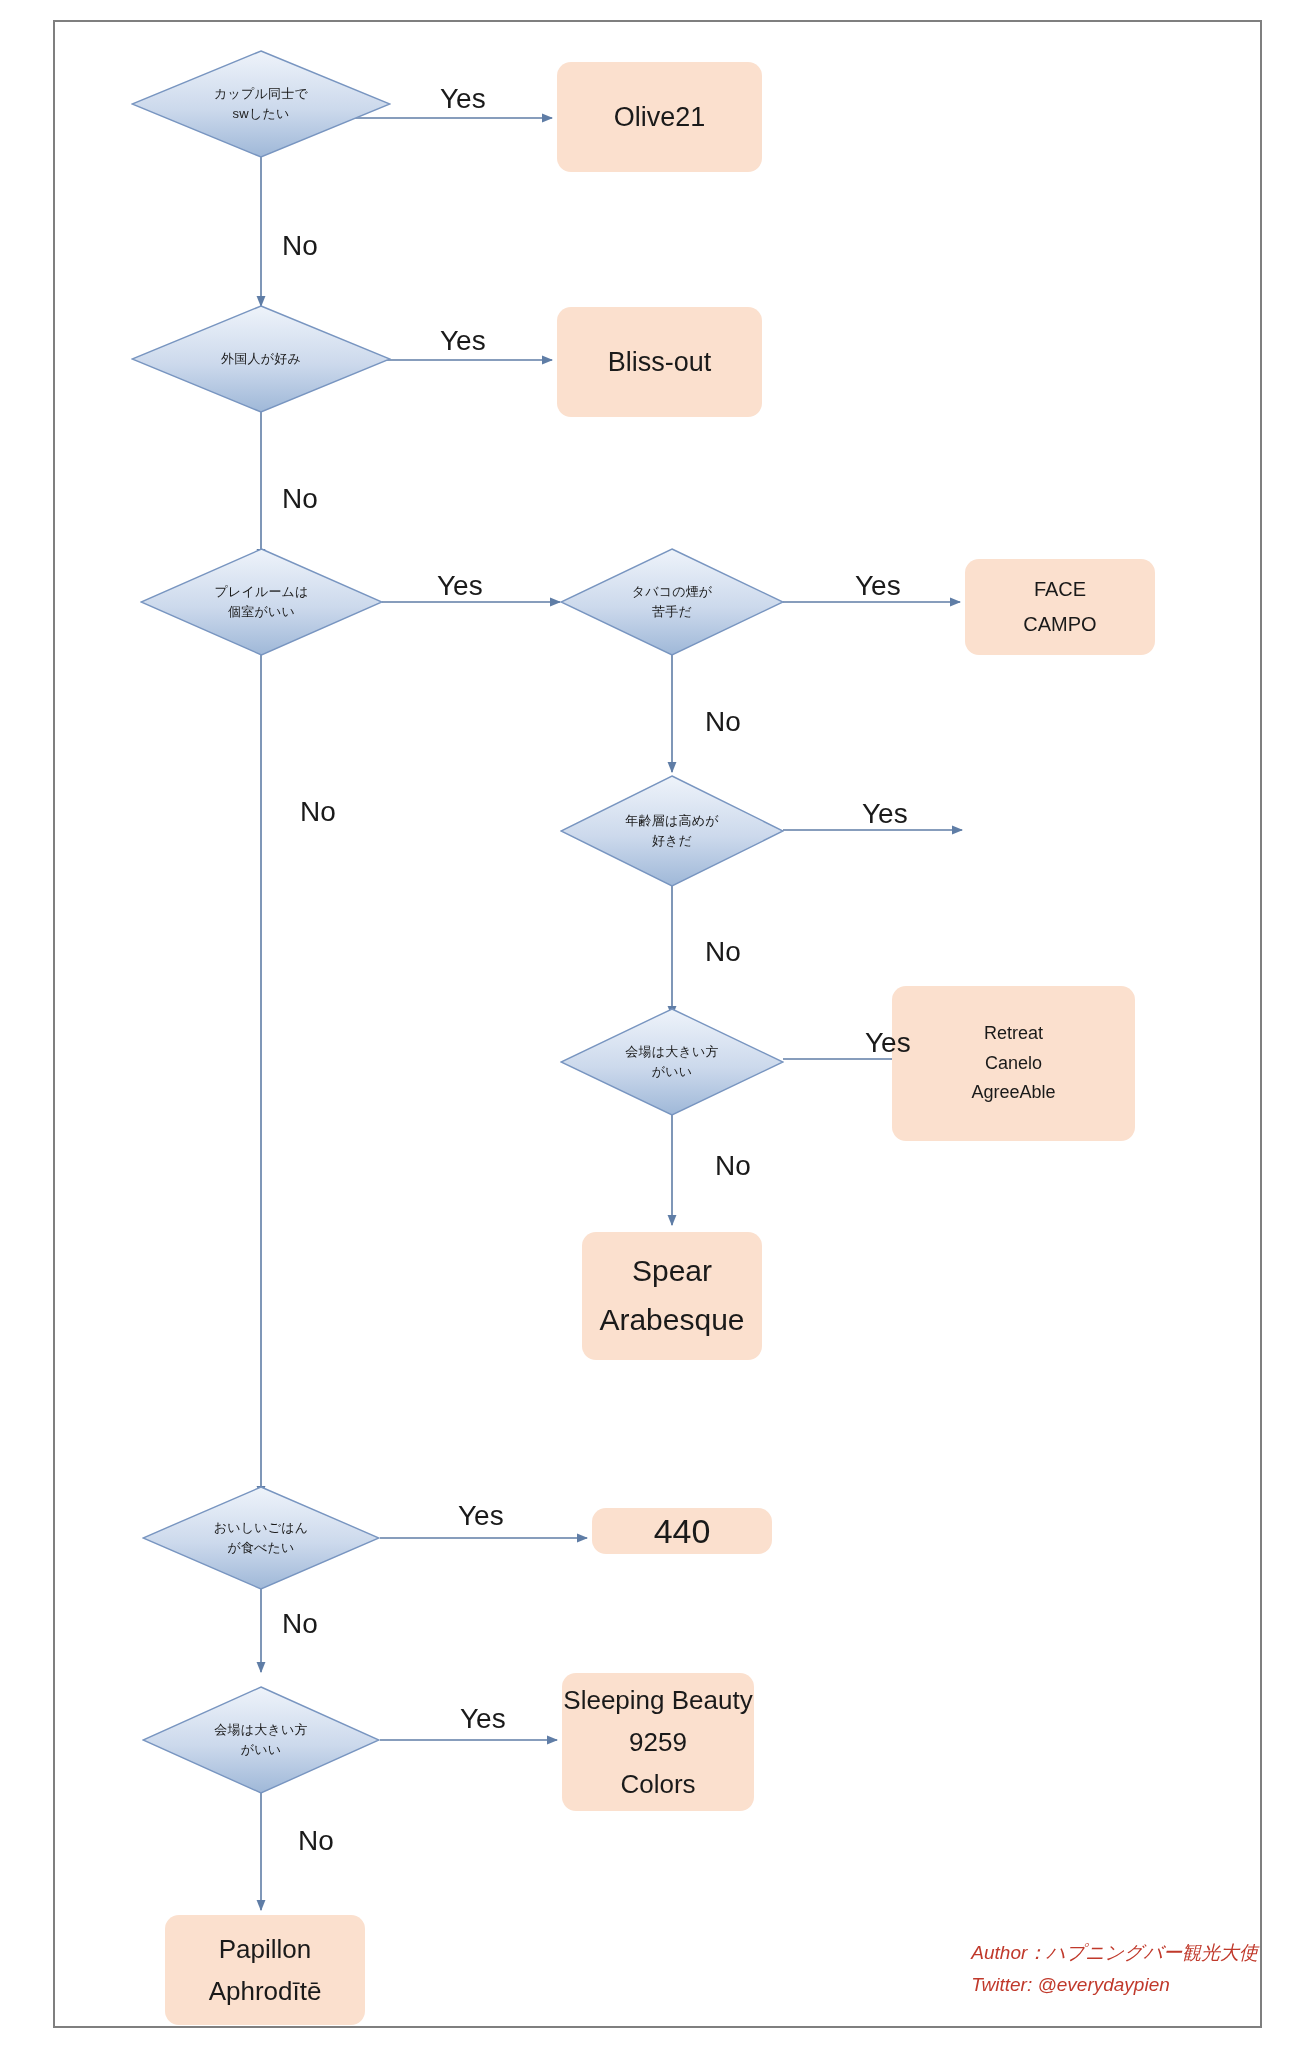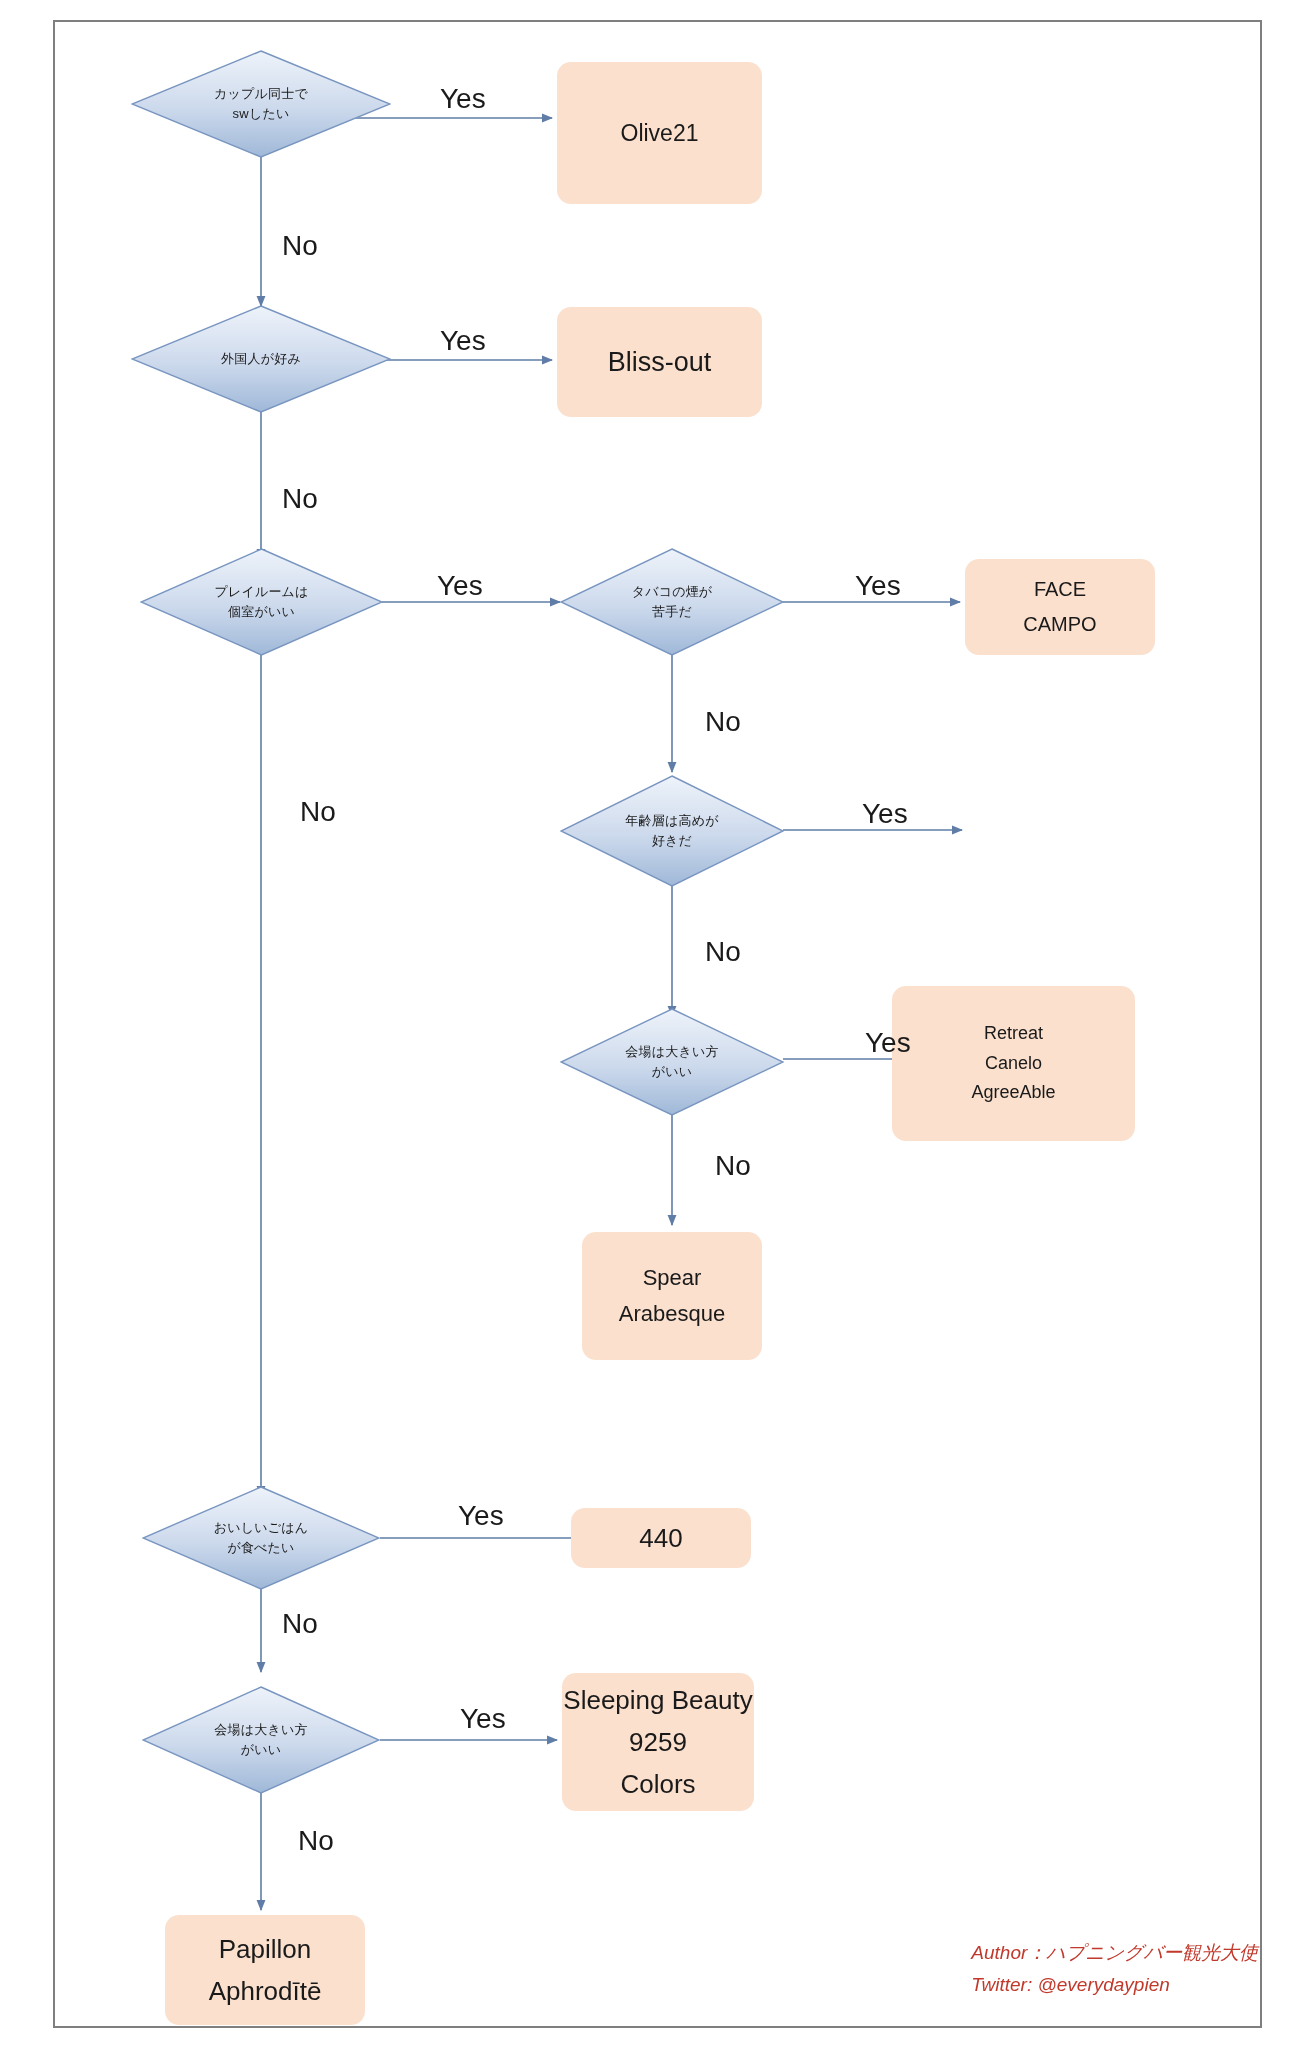--- a/index.html
+++ b/index.html
@@ -218,36 +218,36 @@
   </div>
 
   <div class="diamond" style="left:142px; top:1686px; width:238px; height:108px;">
     <svg class="dshape" viewBox="0 0 238 108" preserveAspectRatio="none">
       <polygon points="119,1 237,54 119,107 1,54" fill="url(#dgrad)" stroke="#7895c0" stroke-width="1.4"></polygon>
     </svg>
     <div class="dlabel">会場は大きい方
 がいい</div>
   </div>
 
-  <div class="resultbox" style="left:557px; top:62px; width:205px; height:142px; font-size:23px; line-height:1.5;">Olive21</div>
+  <div class="resultbox" style="left:557px; top:62px; width:205px; height:110px; font-size:27px; line-height:1.5;">Olive21</div>
 
   <div class="resultbox" style="left:557px; top:307px; width:205px; height:110px; font-size:27px; line-height:1.5;">Bliss-out</div>
 
   <div class="resultbox" style="left:965px; top:559px; width:190px; height:96px; font-size:20px; line-height:1.75;">FACE
 CAMPO</div>
 
 
   <div class="resultbox" style="left:892px; top:986px; width:243px; height:155px; font-size:18px; line-height:1.66;">Retreat
 Canelo
 AgreeAble</div>
 
-  <div class="resultbox" style="left:582px; top:1232px; width:180px; height:128px; font-size:22px; line-height:1.62;">Spear
+  <div class="resultbox" style="left:582px; top:1232px; width:180px; height:128px; font-size:30px; line-height:1.62;">Spear
 Arabesque</div>
 
-  <div class="resultbox" style="left:571px; top:1508px; width:180px; height:60px; font-size:26px; line-height:1.5;">440</div>
+  <div class="resultbox" style="left:592px; top:1508px; width:180px; height:46px; font-size:34px; line-height:1.5;">440</div>
 
   <div class="resultbox" style="left:562px; top:1673px; width:192px; height:138px; font-size:26px; line-height:1.62;">Sleeping Beauty
 9259
 Colors</div>
 
   <div class="resultbox" style="left:165px; top:1915px; width:200px; height:110px; font-size:26px; line-height:1.62;">Papillon
 Aphrodītē</div>
 
   <div class="edgelabel" style="left:440px; top:85px;">Yes</div>
   <div class="edgelabel" style="left:282px; top:232px;">No</div>

